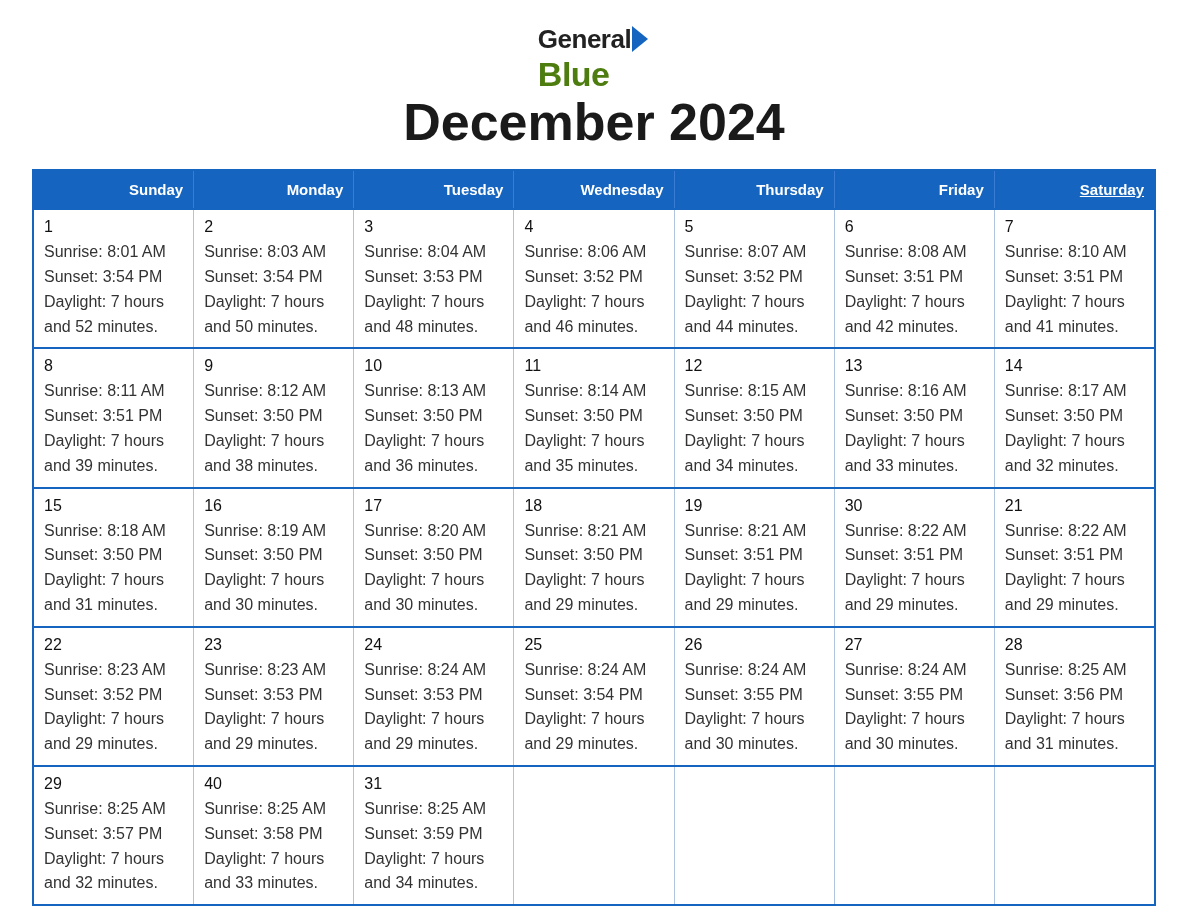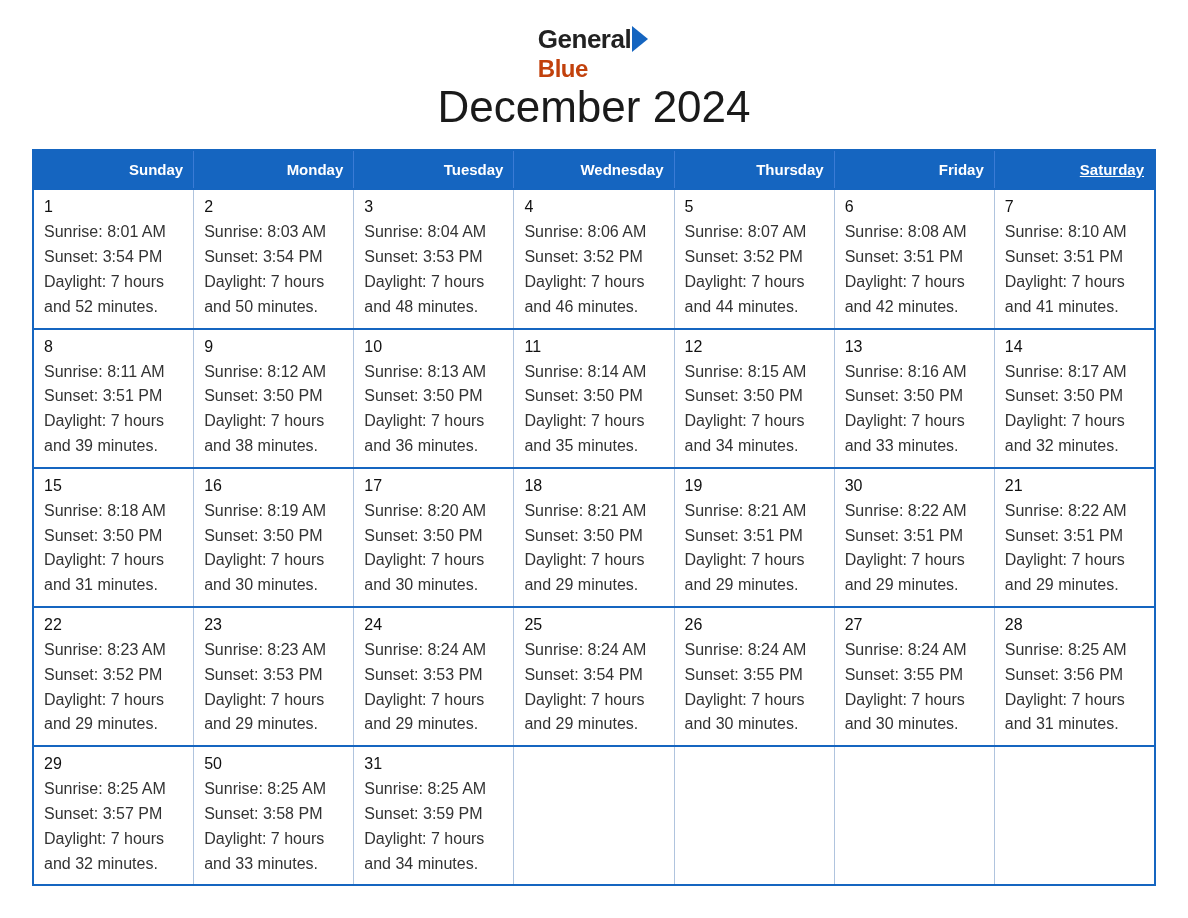--- a/index.html
+++ b/index.html
@@ -19,22 +19,22 @@
     }
     .logo {
       display: flex;
       flex-direction: column;
       align-items: flex-start;
     }
     .title-block {
       text-align: right;
     }
     .month-title {
-      font-size: 44px;
-      font-weight: normal;
+      font-size: 52px;
+      font-weight: bold;
       color: #1a1a1a;
       line-height: 1.1;
     }
     .location {
       font-size: 20px;
       color: #444;
       margin-top: 4px;
     }
     table {
       width: 100%;
@@ -97,23 +97,23 @@
       border-top: 13px solid transparent;
       border-bottom: 13px solid transparent;
       border-left: 16px solid #1565c0;
       margin-left: 1px;
       margin-right: 2px;
       vertical-align: middle;
       position: relative;
       top: -1px;
     }
     .logo-text-blue {
-      font-size: 24px;
-      font-weight: bold;
-      color: #c2410c;
+      font-size: 34px;
+      font-weight: bold;
+      color: #4d7c0f;
       letter-spacing: -0.5px;
     }
   </style>
 </head>
 <body>
 
 <div class="header">
   <div class="logo">
     <div class="logo-row">
       <span class="logo-text-general">General</span>
@@ -260,21 +260,21 @@
           <div class="day-num">28</div>
           <div class="day-info">Sunrise: 8:25 AM<br>Sunset: 3:56 PM<br>Daylight: 7 hours<br>and 31 minutes.</div>
         </td>
       </tr>
       <tr>
         <td>
           <div class="day-num">29</div>
           <div class="day-info">Sunrise: 8:25 AM<br>Sunset: 3:57 PM<br>Daylight: 7 hours<br>and 32 minutes.</div>
         </td>
         <td>
-          <div class="day-num">50</div>
+          <div class="day-num">40</div>
           <div class="day-info">Sunrise: 8:25 AM<br>Sunset: 3:58 PM<br>Daylight: 7 hours<br>and 33 minutes.</div>
         </td>
         <td>
           <div class="day-num">31</div>
           <div class="day-info">Sunrise: 8:25 AM<br>Sunset: 3:59 PM<br>Daylight: 7 hours<br>and 34 minutes.</div>
         </td>
         <td class="empty-cell"></td>
         <td class="empty-cell"></td>
         <td class="empty-cell"></td>
         <td class="empty-cell"></td>

